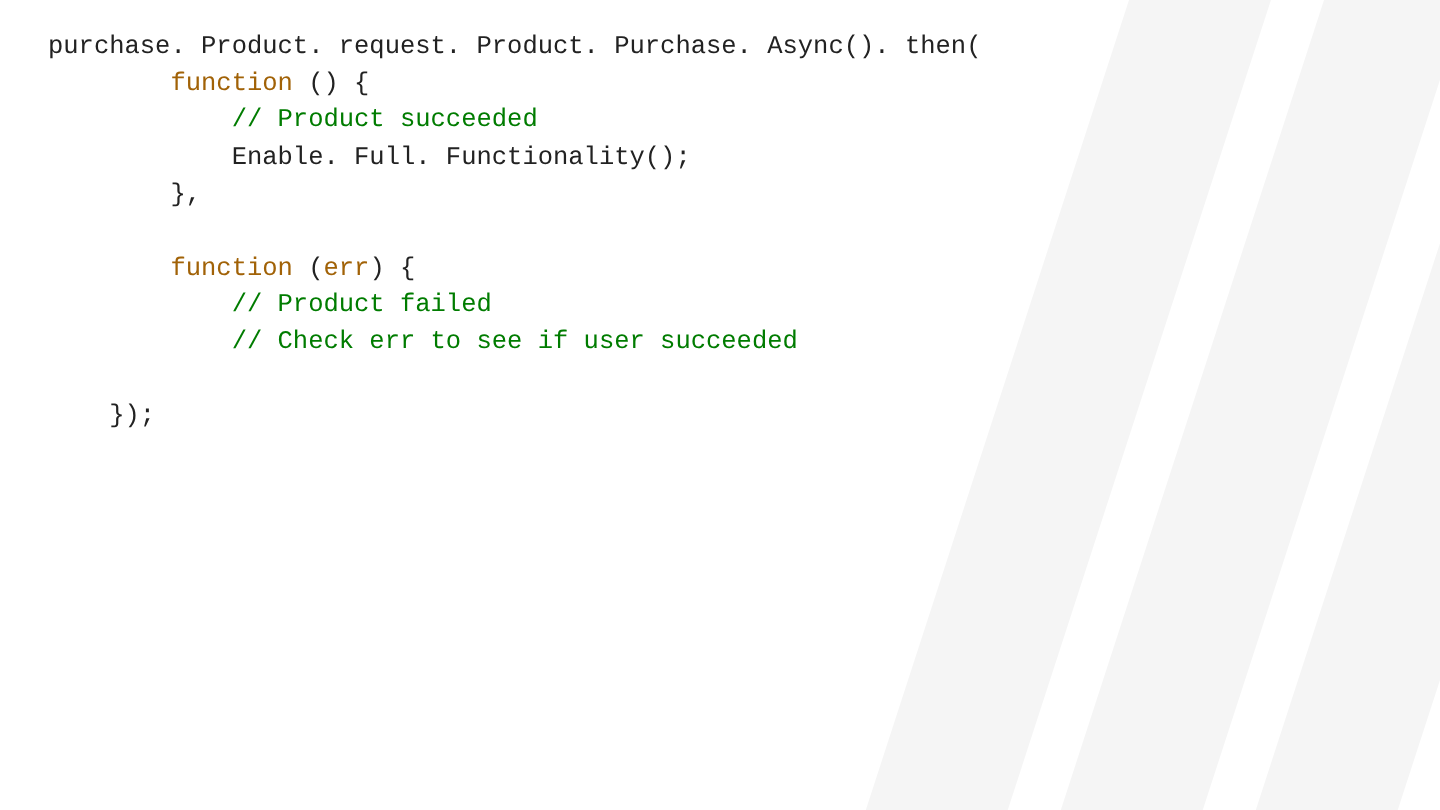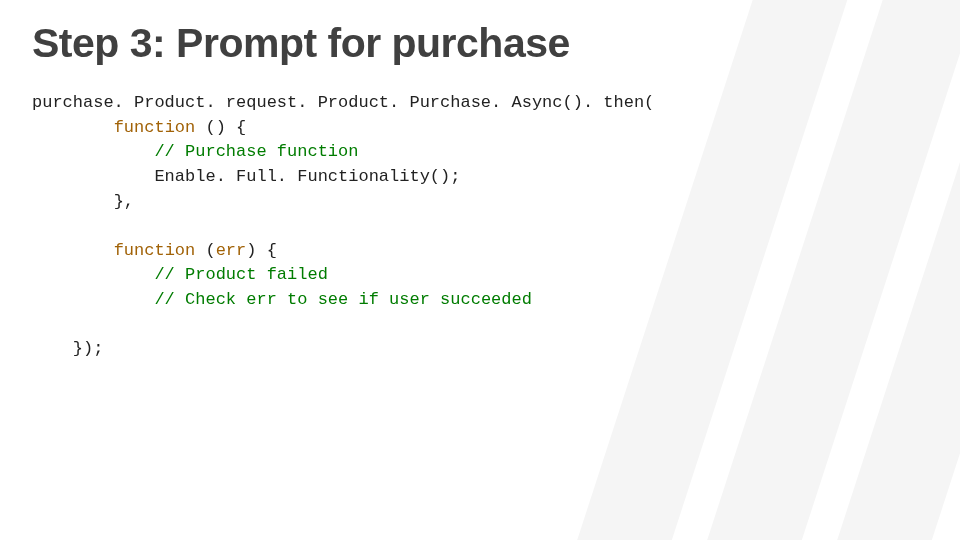--- a/index.html
+++ b/index.html
@@ -64,25 +64,24 @@
 </head>
 <body>
 
 <div class="bg-stripes">
   <div class="stripe s1"></div>
   <div class="stripe s2"></div>
   <div class="stripe s3"></div>
 </div>
 
 <div class="slide">
-  <h1 class="title">Step 3: Prompt for purchase</h1>
 
   <div class="code"><span class="tok-plain">purchase. Product. request. Product. Purchase. Async(). then(</span>
 <span class="tok-plain">        </span><span class="tok-keyword">function</span><span class="tok-plain"> () {</span>
-<span class="tok-plain">            </span><span class="tok-comment">// Purchase function</span>
+<span class="tok-plain">            </span><span class="tok-comment">// Product succeeded</span>
 <span class="tok-plain">            </span><span class="tok-call">Enable. Full. Functionality();</span>
 <span class="tok-plain">        </span><span class="tok-plain">},</span>
 <span></span>
 <span class="tok-plain">        </span><span class="tok-keyword">function</span><span class="tok-plain"> (</span><span class="tok-keyword">err</span><span class="tok-plain">) {</span>
 <span class="tok-plain">            </span><span class="tok-comment">// Product failed</span>
 <span class="tok-plain">            </span><span class="tok-comment">// Check err to see if user succeeded</span>
 <span></span>
 <span class="tok-plain">    </span><span class="tok-plain">});</span></div>
 </div>
 

